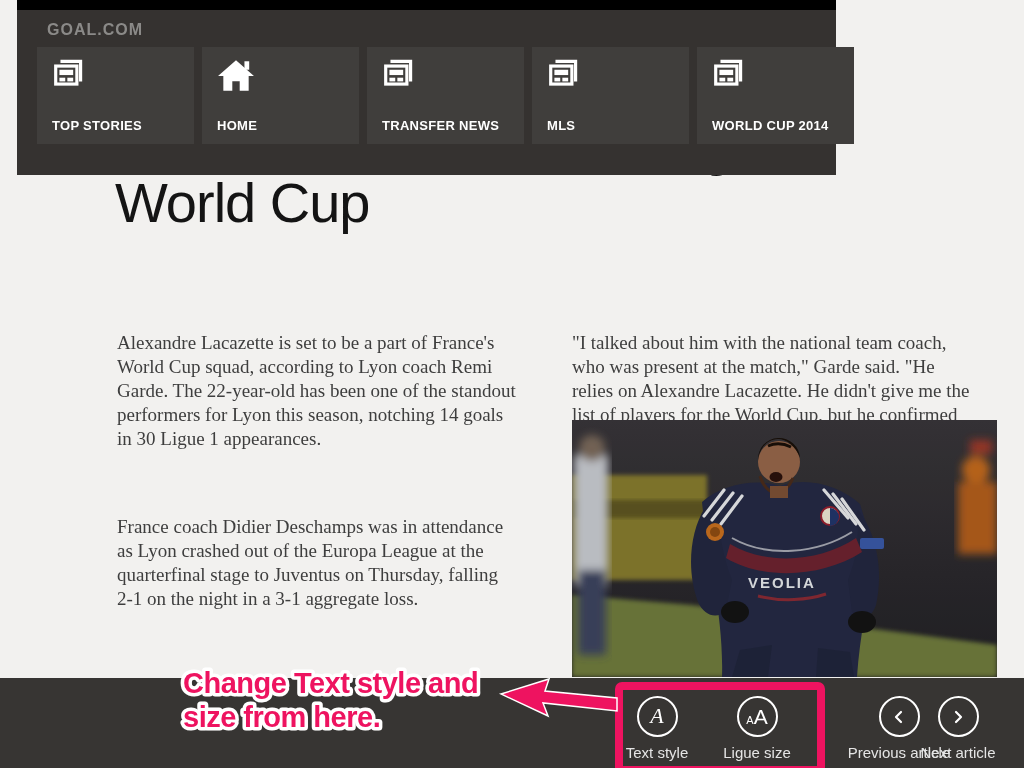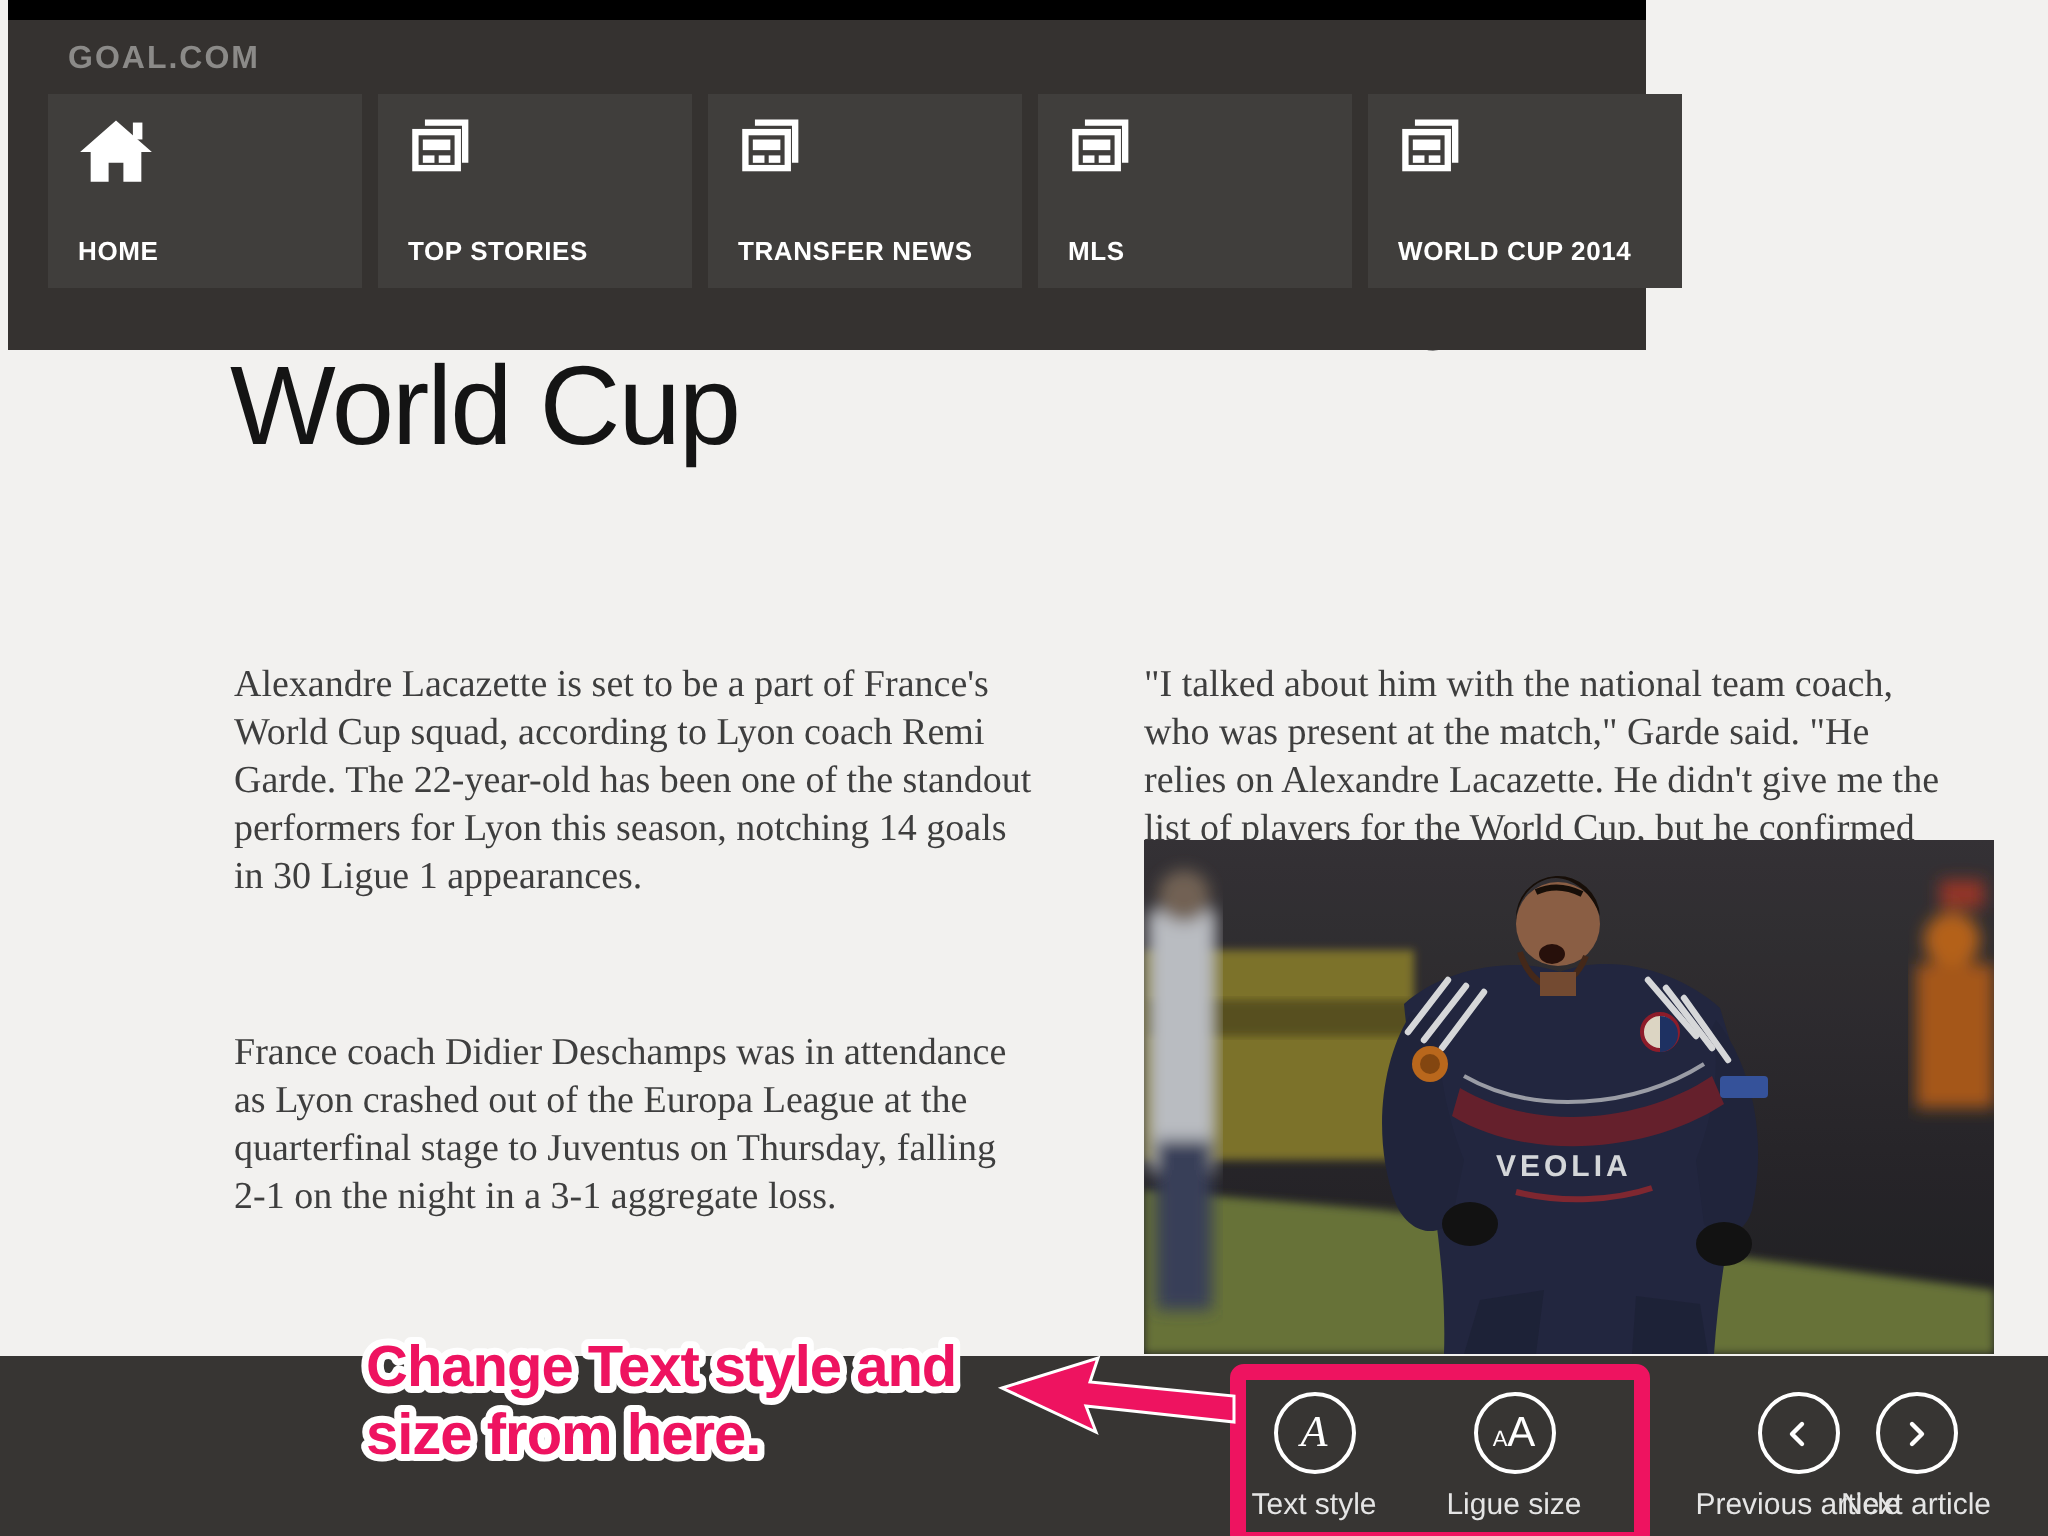--- a/index.html
+++ b/index.html
@@ -12,21 +12,21 @@
   .headline-frag-clip{position:absolute;left:702px;top:165px;width:46px;height:11px;overflow:hidden;}
   .headline-frag-clip span{position:absolute;left:0;top:-46px;font-size:54px;line-height:54px;color:#141414;}
   .col{position:absolute;top:283px;font-family:"Liberation Serif","DejaVu Serif",serif;
        font-size:19px;line-height:24px;color:#3e3e3e;white-space:pre;}
   .col p{margin:0 0 16px 0;white-space:pre;}
   .col-left{left:117px;width:455px;}
   .col-right{left:572px;width:445px;}
   .photo{position:absolute;left:572px;top:420px;width:425px;height:257px;}
 
   
-  .navbar{position:absolute;left:4px;top:0;width:819px;height:165px;background:#353230;
+  .navbar{position:absolute;left:17px;top:0;width:819px;height:165px;background:#353230;
           border-top:10px solid #000;z-index:5;}
   .brand{position:absolute;left:30px;top:11px;font-size:16px;font-weight:bold;
          letter-spacing:1px;color:#8b8a88;}
   .tiles{position:absolute;left:20px;top:37px;display:flex;gap:8px;}
   .tile{position:relative;width:157px;height:97px;background:#403e3c;}
   .tile svg{position:absolute;left:15px;top:11px;}
   .tile-label{position:absolute;left:15px;bottom:11px;font-size:13px;font-weight:bold;
               letter-spacing:.3px;color:#fff;white-space:nowrap;}
 
   
@@ -162,36 +162,36 @@
     </g>
 
     <rect x="0" y="0" width="425" height="257" fill="#000" opacity="0.08"></rect>
   </svg>
 
   <div class="navbar">
     <div class="brand">GOAL.COM</div>
     <div class="tiles">
 
       <div class="tile">
+        <svg width="36" height="32" viewBox="0 0 34 30">
+          <path d="M8 3 H27 V22" fill="none" stroke="#fff" stroke-width="3"></path>
+          <rect x="3.5" y="7.5" width="20" height="17" fill="none" stroke="#fff" stroke-width="3"></rect>
+          <rect x="7" y="11" width="13" height="5" fill="#fff"></rect>
+          <rect x="7" y="18.5" width="5.5" height="3.5" fill="#fff"></rect>
+          <rect x="14.5" y="18.5" width="5.5" height="3.5" fill="#fff"></rect>
+        </svg>
+        <div class="tile-label">TOP STORIES</div>
+      </div>
+
+      <div class="tile">
         <svg width="38" height="34" viewBox="0 0 36 32">
           <polygon points="18,2 35,17 30,17 30,31 21.5,31 21.5,22 14.5,22 14.5,31 6,31 6,17 1,17" fill="#fff"></polygon>
           <rect x="26" y="3" width="4.5" height="8" fill="#fff"></rect>
         </svg>
         <div class="tile-label">HOME</div>
-      </div>
-
-      <div class="tile">
-        <svg width="36" height="32" viewBox="0 0 34 30">
-          <path d="M8 3 H27 V22" fill="none" stroke="#fff" stroke-width="3"></path>
-          <rect x="3.5" y="7.5" width="20" height="17" fill="none" stroke="#fff" stroke-width="3"></rect>
-          <rect x="7" y="11" width="13" height="5" fill="#fff"></rect>
-          <rect x="7" y="18.5" width="5.5" height="3.5" fill="#fff"></rect>
-          <rect x="14.5" y="18.5" width="5.5" height="3.5" fill="#fff"></rect>
-        </svg>
-        <div class="tile-label">TOP STORIES</div>
       </div>
 
       <div class="tile">
         <svg width="36" height="32" viewBox="0 0 34 30">
           <path d="M8 3 H27 V22" fill="none" stroke="#fff" stroke-width="3"></path>
           <rect x="3.5" y="7.5" width="20" height="17" fill="none" stroke="#fff" stroke-width="3"></rect>
           <rect x="7" y="11" width="13" height="5" fill="#fff"></rect>
           <rect x="7" y="18.5" width="5.5" height="3.5" fill="#fff"></rect>
           <rect x="14.5" y="18.5" width="5.5" height="3.5" fill="#fff"></rect>
         </svg>

